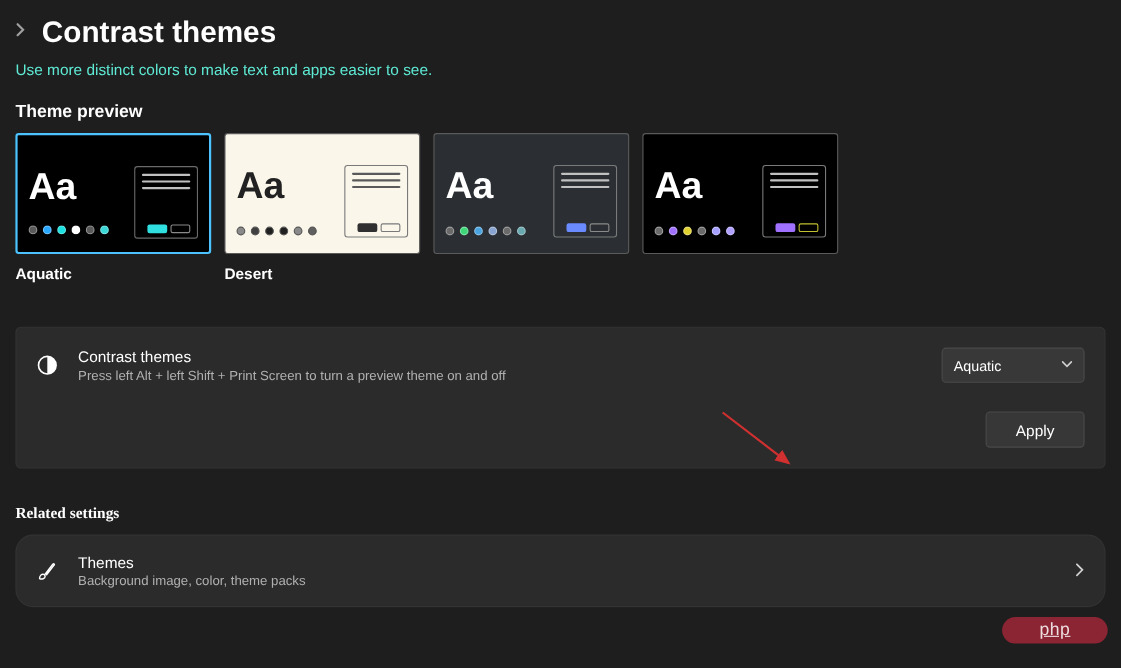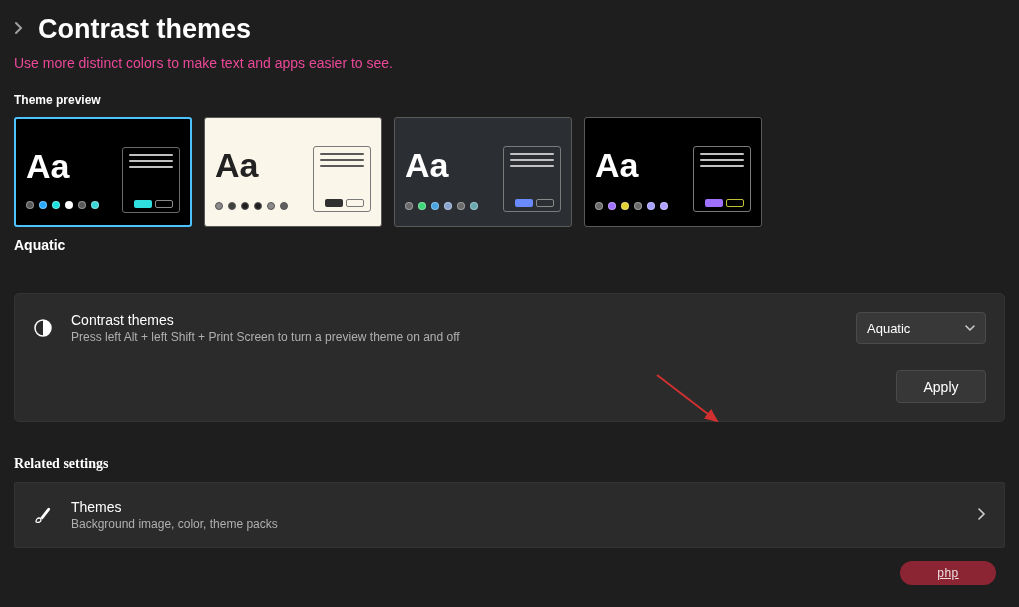--- a/index.html
+++ b/index.html
@@ -21,26 +21,26 @@
   }
   .breadcrumb-parent {
     font-size: 27px;
     font-weight: 600;
     color: #d0d0d0;
   }
   .breadcrumb-chevron { color: #a0a0a0; font-size: 16px; }
   .breadcrumb-current { font-size: 27px; font-weight: 600; }
   .description {
     padding: 0 14px 22px 14px;
-    color: #ec4899;
+    color: #5eead4;
     font-size: 14px;
   }
   .section-label {
     padding: 0 14px 10px 14px;
-    font-size: 12px;
+    font-size: 16px;
     font-weight: 600;
   }
   .theme-grid {
     display: flex;
     gap: 12px;
     padding: 0 14px;
   }
   .theme-tile { width: 178px; }
   .theme-preview-box {
     width: 178px;
@@ -126,43 +126,43 @@
   .related-label {
     padding: 34px 14px 10px 14px;
     font-size: 14px;
     font-weight: 600;
     font-family: Liberation Serif, serif;
   }
   .related-card {
     margin: 0 14px;
     background: #2b2b2b;
     border: 1px solid #333333;
-    border-radius: 2px;
+    border-radius: 16px;
     padding: 16px 18px;
     display: flex; align-items: center; gap: 18px;
   }
   .related-texts { flex: 1; }
   .related-title { font-size: 14px; }
   .related-sub { font-size: 12px; color: #b0b0b0; margin-top: 2px; }
   .related-chevron { color: #cfcfcf; font-size: 14px; }
 
   .arrow {
     position: absolute;
     pointer-events: none;
   }
   .watermark {
     position: absolute;
-    right: 23px;
+    right: 12px;
     bottom: 22px;
     width: 96px; height: 24px;
     border-radius: 12px;
     background: rgba(185,40,60,0.7);
     display: flex; align-items: center; justify-content: center;
     color: rgba(255,255,255,0.85);
-    font-size: 12px;
+    font-size: 16px;
     letter-spacing: 0.5px;
     text-decoration: underline;
   }
 </style>
 </head>
 <body>
 
 <div class="breadcrumb">
   <span class="breadcrumb-chevron">
     <svg width="10" height="14" viewBox="0 0 10 14">
@@ -216,20 +216,21 @@
       <div class="mini" style="border-color:#7a7a7a">
         <div class="mini-line" style="background:#5a5a5a"></div>
         <div class="mini-line" style="background:#5a5a5a"></div>
         <div class="mini-line" style="background:#5a5a5a"></div>
         <div class="mini-bottom">
           <div class="mini-btn" style="background:#303030"></div>
           <div class="mini-btn" style="border:1px solid #7a7a7a"></div>
         </div>
       </div>
     </div>
+    <div class="theme-name">Desert</div>
   </div>
 
   <div class="theme-tile">
     <div class="theme-preview-box" style="background:#2b2f33">
       <div class="aa" style="color:#ffffff">Aa</div>
       <div class="dots">
         <span class="dot" style="background:#6a6a6a"></span>
         <span class="dot" style="background:#3fd67a"></span>
         <span class="dot" style="background:#4aa4e0"></span>
         <span class="dot" style="background:#8aa4d0"></span>

